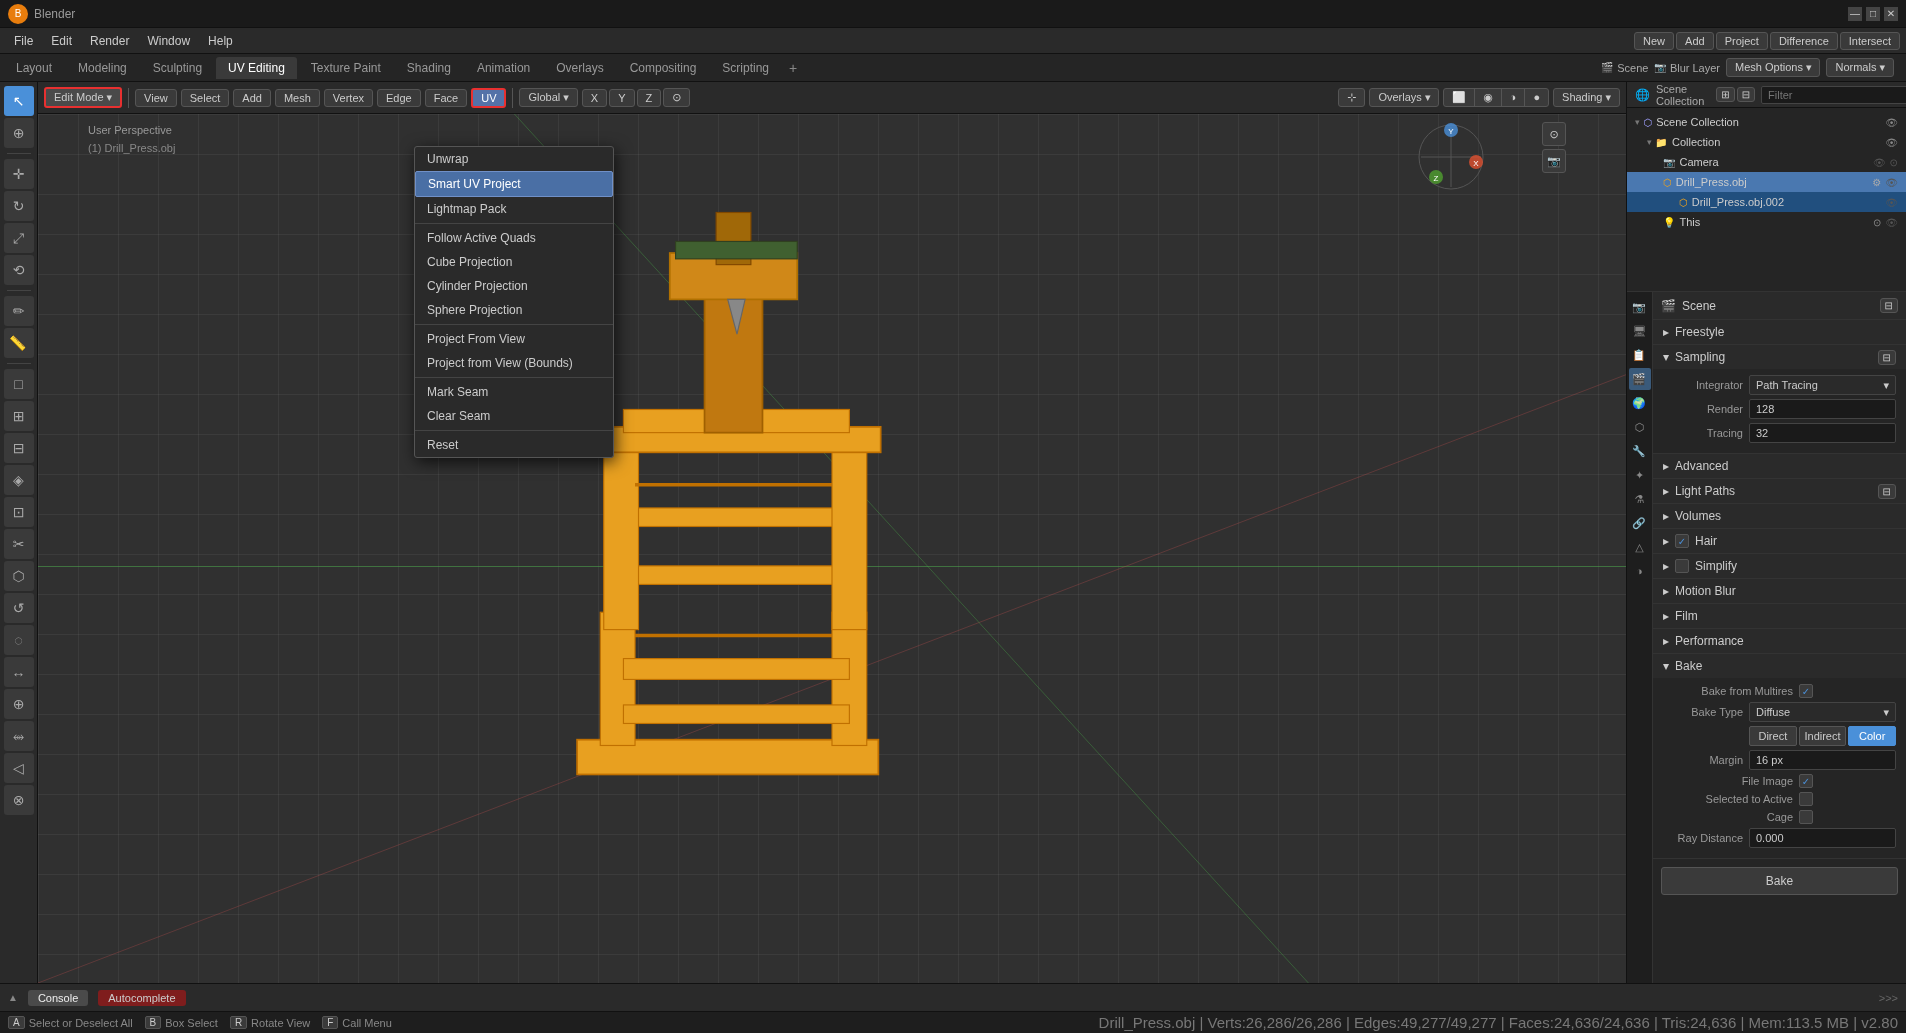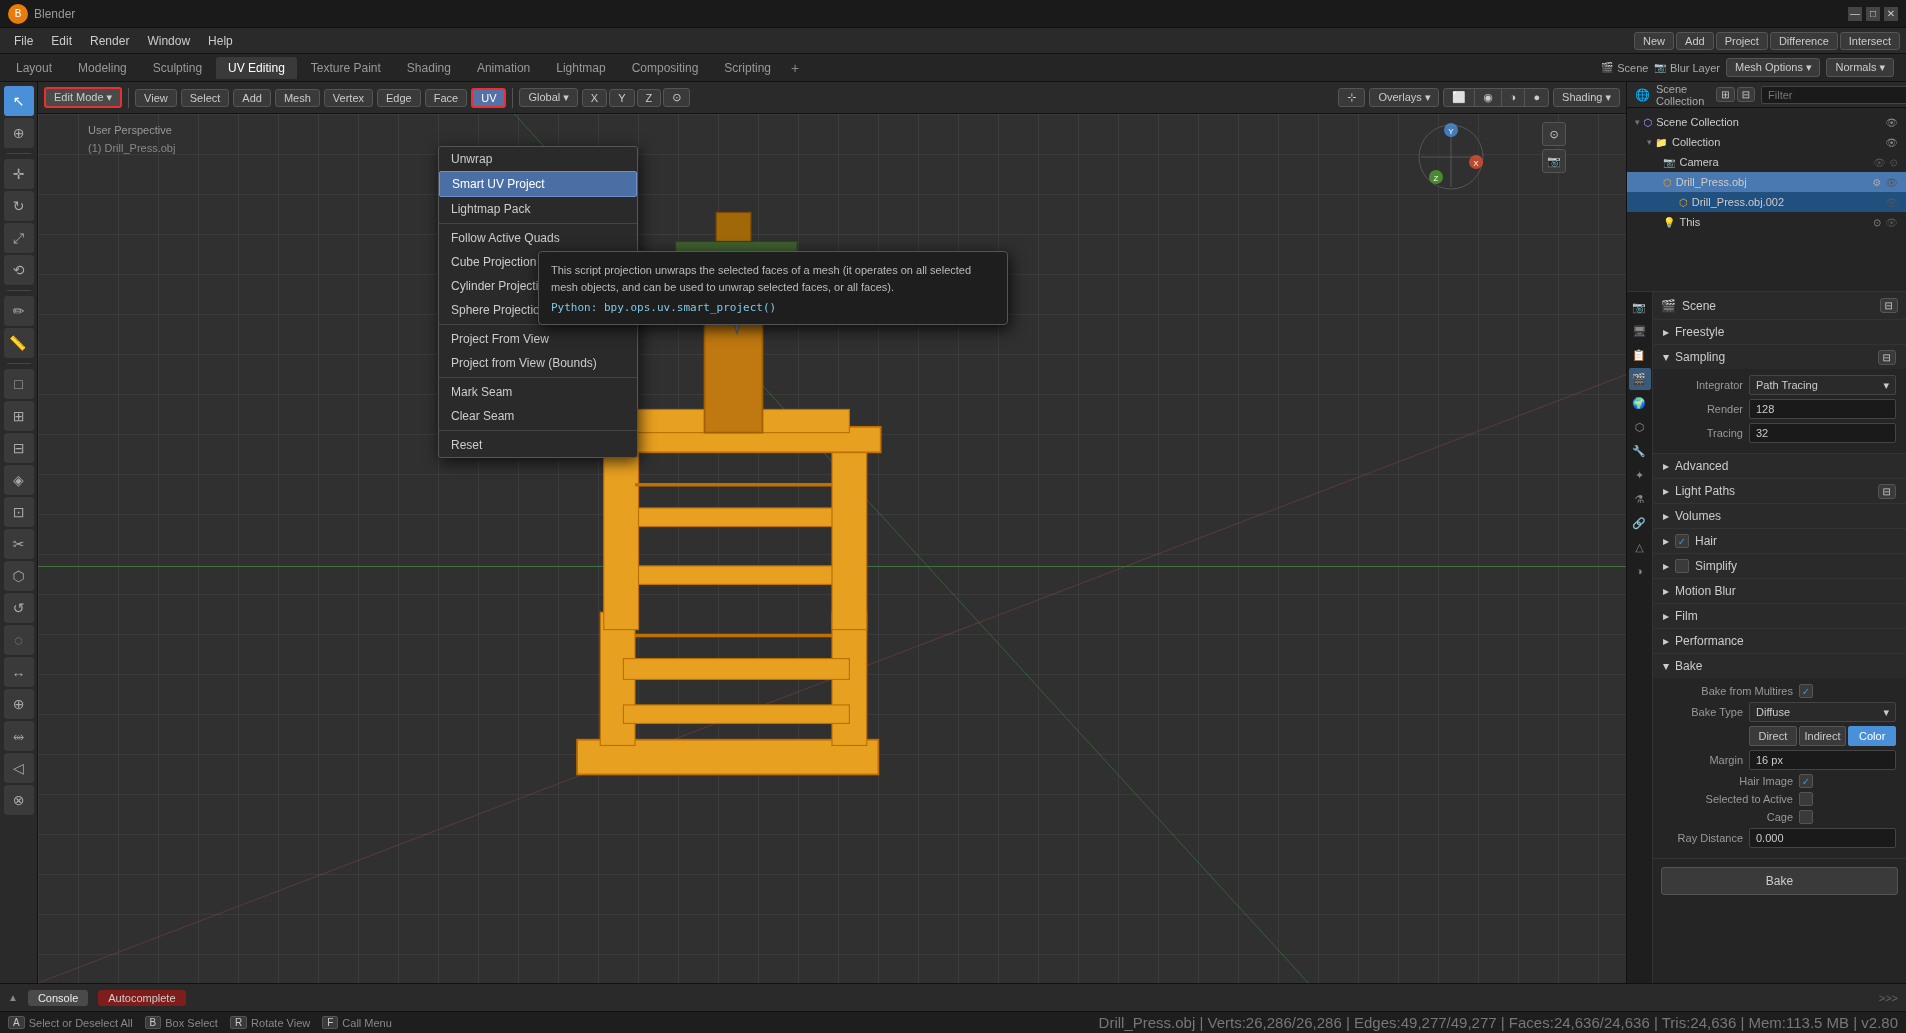--- a/index.html
+++ b/index.html
@@ -545,21 +545,21 @@
 </div>
 
 <div id="workspace-tabs">
   <div class="workspace-tab">Layout</div>
   <div class="workspace-tab">Modeling</div>
   <div class="workspace-tab">Sculpting</div>
   <div class="workspace-tab active">UV Editing</div>
   <div class="workspace-tab">Texture Paint</div>
   <div class="workspace-tab">Shading</div>
   <div class="workspace-tab">Animation</div>
-  <div class="workspace-tab">Lightmap</div>
+  <div class="workspace-tab">Overlays</div>
   <div class="workspace-tab">Compositing</div>
   <div class="workspace-tab">Scripting</div>
   <div class="plus-btn">+</div>
   <div style="flex:1;"></div>
 
   <div style="display:flex;align-items:center;gap:6px;margin-right:8px;">
     <div style="display:flex;align-items:center;gap:3px;font-size:11px;color:#aaa;">
       <span style="font-size:10px;">🎬</span>
       <span>Scene</span>
     </div>
@@ -711,46 +711,39 @@
           <circle cx="20" cy="55" r="7" fill="#50a030" opacity="0.8"></circle>
           <text x="20" y="59" text-anchor="middle" fill="white" font-size="8">Z</text>
         </svg>
       </div>
 
       <div style="position:absolute;top:8px;right:60px;display:flex;flex-direction:column;gap:3px;">
         <div class="vp-btn" style="width:24px;height:24px;padding:0;justify-content:center;">⊙</div>
         <div class="vp-btn" style="width:24px;height:24px;padding:0;justify-content:center;">📷</div>
       </div>
 
-      <div id="uv-dropdown" style="top:32px;left:400px;">
+      <div id="uv-dropdown" style="top:32px;left:376px;">
         <div class="uv-menu-item">Unwrap</div>
         <div class="uv-menu-item highlighted" style="background:#4a6fa5;color:#fff;border:1px solid #7090c8;border-radius:2px;">Smart UV Project</div>
         <div class="uv-menu-item">Lightmap Pack</div>
         <div class="uv-menu-separator"></div>
         <div class="uv-menu-item">Follow Active Quads</div>
         <div class="uv-menu-item">Cube Projection</div>
         <div class="uv-menu-item">Cylinder Projection</div>
         <div class="uv-menu-item">Sphere Projection</div>
         <div class="uv-menu-separator"></div>
         <div class="uv-menu-item">Project From View</div>
         <div class="uv-menu-item">Project from View (Bounds)</div>
         <div class="uv-menu-separator"></div>
         <div class="uv-menu-item">Mark Seam</div>
         <div class="uv-menu-item">Clear Seam</div>
         <div class="uv-menu-separator"></div>
         <div class="uv-menu-item">Reset</div>
       </div>
 
-      <div id="tooltip-box">
-        <div class="tooltip-desc">This script projection unwraps the selected faces of a mesh (it operates on all selected mesh objects, and can be used to unwrap selected faces, or all faces).</div>
-        <div class="tooltip-python">
-          <span>Python:</span>
-          <span style="color:#7ec8e3;">bpy.ops.uv.smart_project()</span>
-        </div>
-      </div>
     </div>
   </div>
 
   <div class="right-panel-full">
 
     <div id="outliner-panel">
       <div class="outliner-header">
         <span style="font-size:12px;">🌐</span>
         <span>Scene Collection</span>
         <div style="flex:1;"></div>
@@ -960,21 +953,21 @@
                 <div class="prop-btn active">Color</div>
               </div>
             </div>
 
             <div class="prop-row">
               <div class="prop-label">Margin</div>
               <div class="prop-value">16 px</div>
             </div>
 
             <div class="prop-row">
-              <div class="prop-label" style="width:130px;">Hair Image</div>
+              <div class="prop-label" style="width:130px;">File Image</div>
               <div class="prop-checkbox">✓</div>
             </div>
 
             <div class="prop-row">
               <div class="prop-label" style="width:130px;">Selected to Active</div>
               <div class="prop-checkbox"></div>
             </div>
 
             <div class="prop-row">
               <div class="prop-label" style="width:130px;">Cage</div>

